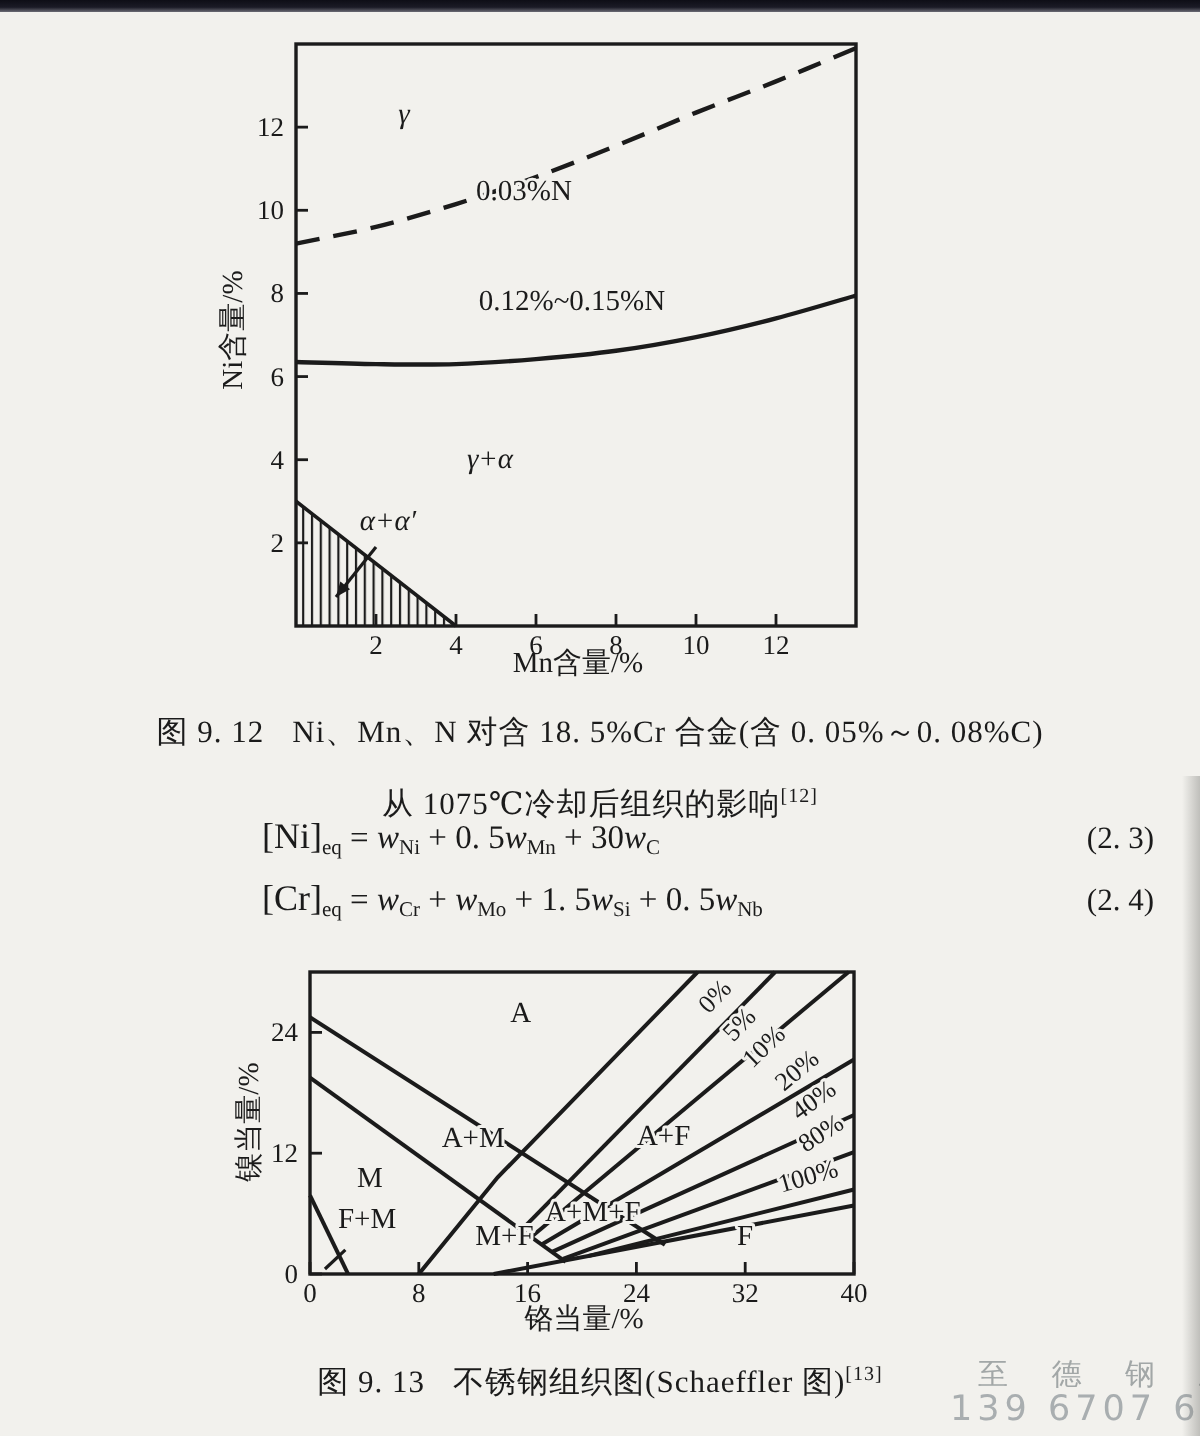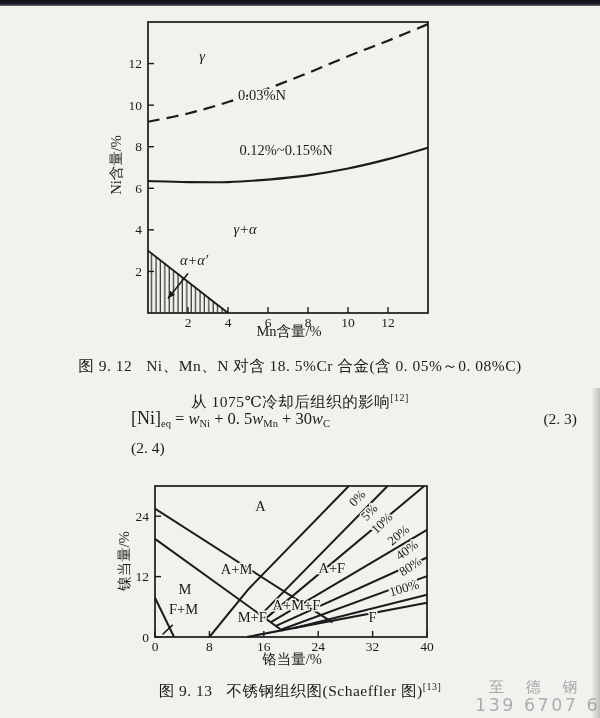--- a/index.html
+++ b/index.html
@@ -146,20 +146,21 @@
   </div>
   <div class="cap cap2">
     <span>从 1075℃冷却后组织的影响</span><sup>[12]</sup>
   </div>
 
   <div class="eqrow eq1">
     <span class="eq" id="eq0"><span class="brk">[Ni]</span><span class="sb">eq</span><span> = </span><i>w</i><span class="sb">Ni</span><span> + </span><span>0. 5</span><i>w</i><span class="sb">Mn</span><span> + </span><span>30</span><i>w</i><span class="sb">C</span></span>
     <span class="eqnum">(2. 3)</span>
   </div>
   <div class="eqrow eq2">
+    <span class="eq" id="eq1"><span class="brk">[Cr]</span><span class="sb">eq</span><span> = </span><i>w</i><span class="sb">Cr</span><span> + </span><i>w</i><span class="sb">Mo</span><span> + </span><span>1. 5</span><i>w</i><span class="sb">Si</span><span> + </span><span>0. 5</span><i>w</i><span class="sb">Nb</span></span>
     <span class="eqnum">(2. 4)</span>
   </div>
 
   <div class="cap cap3">
     <span>图 9. 13</span><span class="gap"></span><span>不锈钢组织图(Schaeffler 图)</span><sup>[13]</sup>
   </div>
 
   <div class="wm-name">至 德 钢 业</div>
   <div class="wm-phone">139 6707 6667</div>
 

